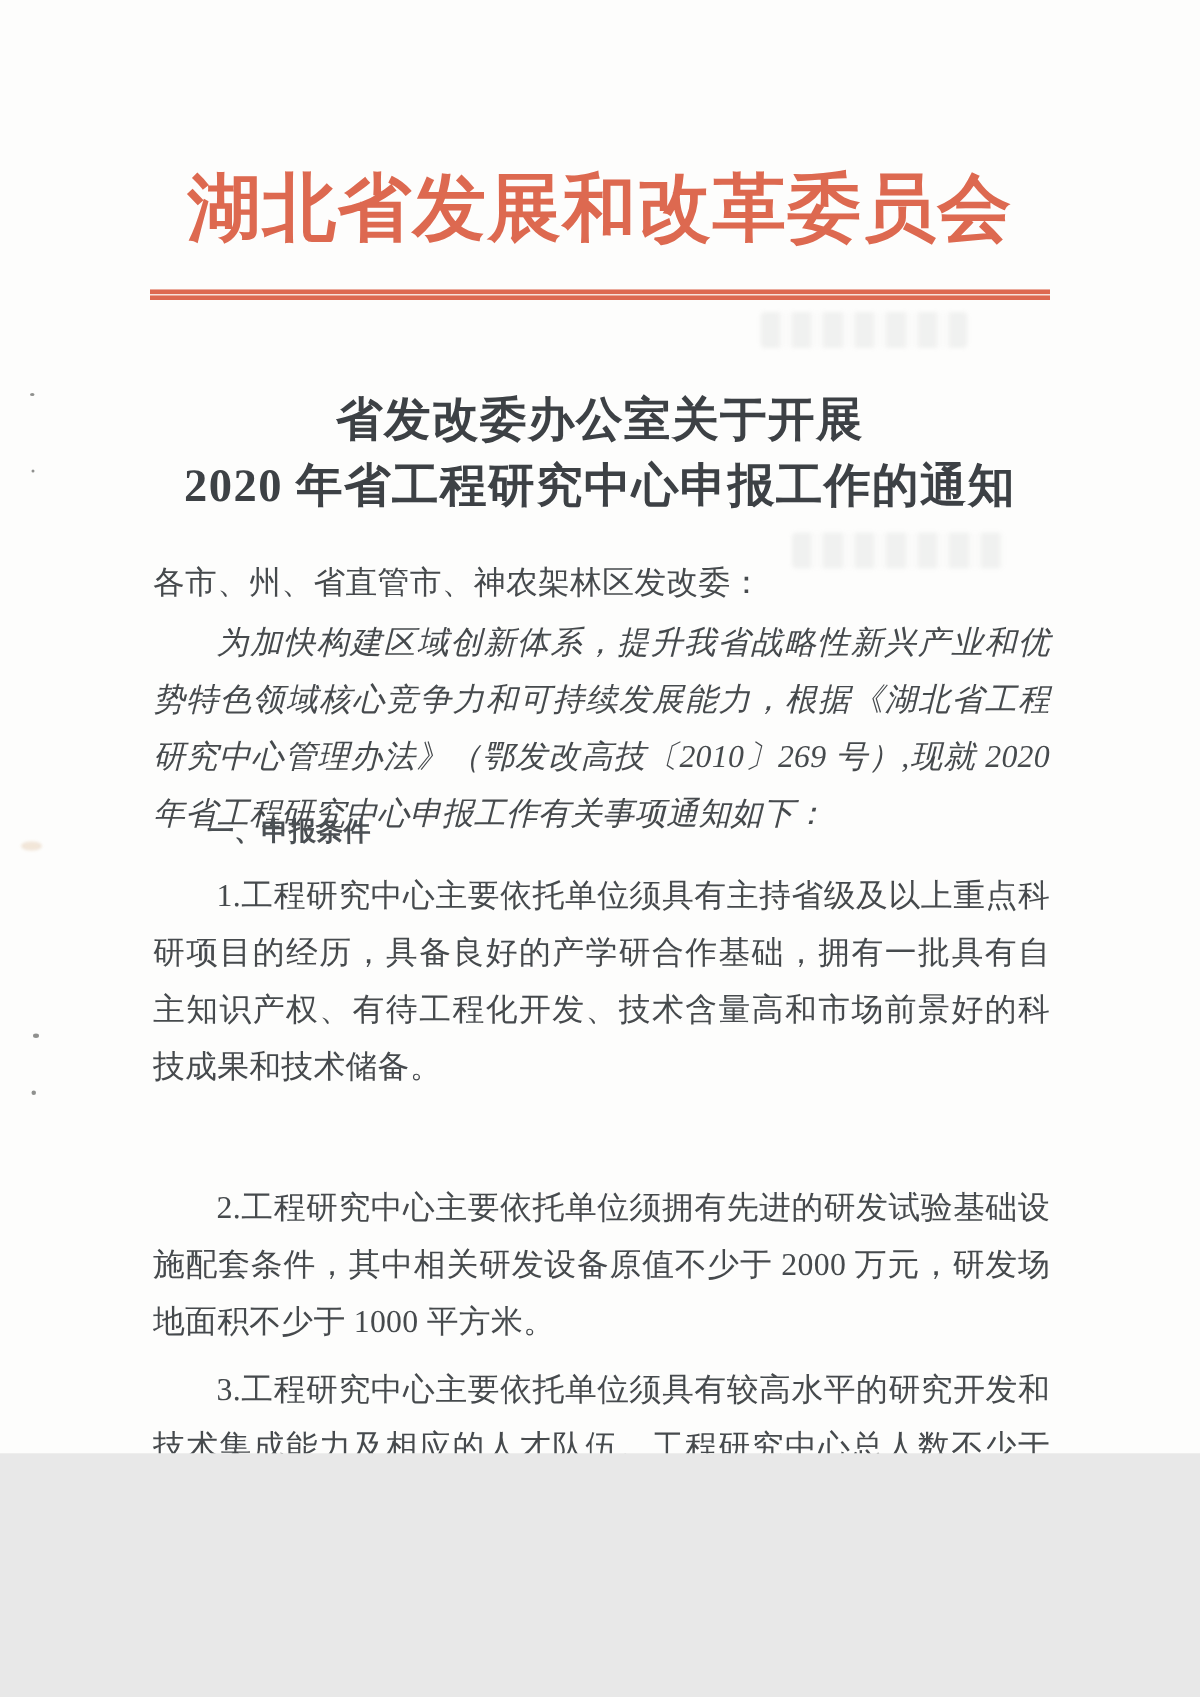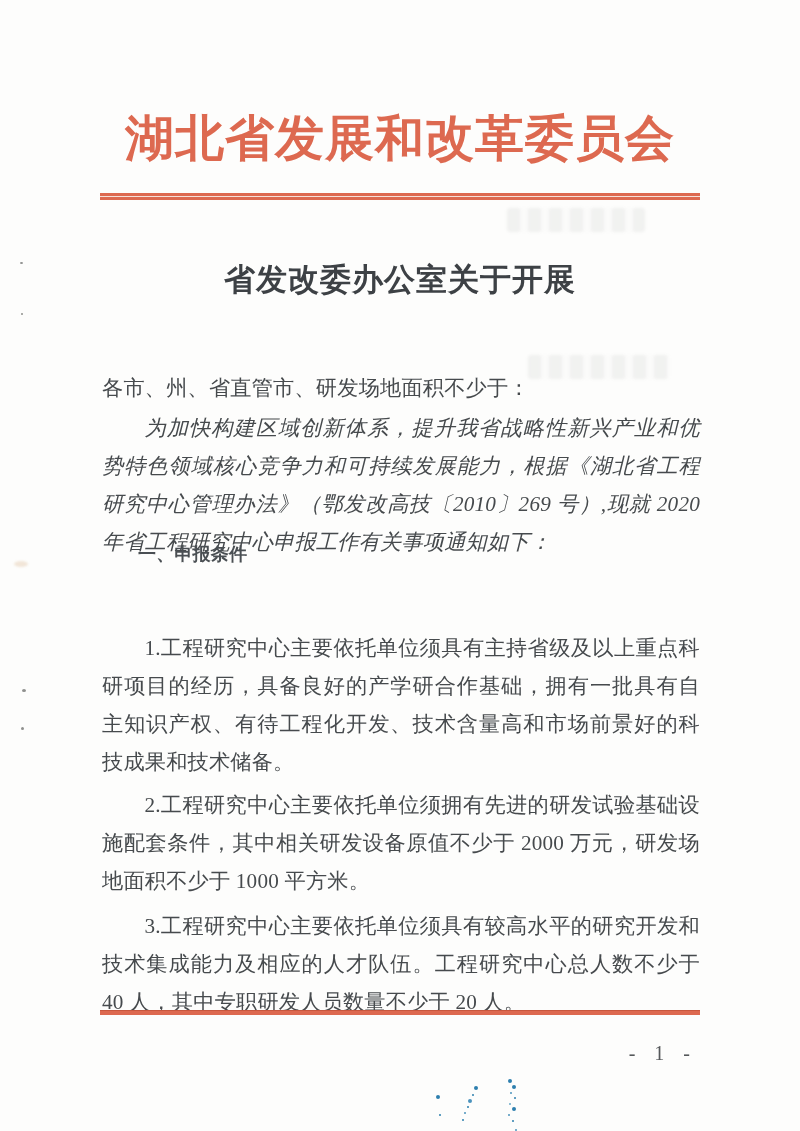--- a/index.html
+++ b/index.html
@@ -3,21 +3,21 @@
 <meta charset="utf-8">
 <style>
   html, body {
     margin: 0;
     padding: 0;
     background: #e8e8e8;
   }
   .page {
     position: relative;
     width: 800px;
-    height: 1131px;
+    height: 969px;
     margin: 0 auto;
     background: var(--page-bg, #fdfdfc);
     font-family: "Liberation Serif", "DejaVu Serif", serif;
     overflow: hidden;
   }
 
   
   .letterhead {
     position: absolute;
     top: 106px;
@@ -80,21 +80,21 @@
   .indent { text-indent: 2em; }
   .salutation   { top: 370px; }
   .para-intro   { top: 410px; font-style: italic; }
   .sec-heading  {
     top: 536px;
     font-family: "Liberation Sans", "DejaVu Sans", sans-serif;
     font-weight: bold;
     color: var(--heading-text, #4a4f53);
     font-size: 18px;
   }
-  .para-item1 { top: 630px; }
+  .para-item1 { top: 579px; }
   .para-item2 { top: 787px; }
   .para-item3 { top: 908px; }
   .para-item4 { top: 976px; }
 
   
   .page-number {
     position: absolute;
     top: 1042px;
     right: 103px;
     font-size: 20px;
@@ -173,23 +173,24 @@
 <div class="page">
 
   <h1 class="letterhead">湖北省发展和改革委员会</h1>
   <div class="red-rule-top"></div>
 
   <div class="bleed bleed-1"></div>
   <div class="bleed bleed-2"></div>
 
   <div class="doc-title">
     <div>省发改委办公室关于开展</div>
+    <div>2020 年省工程研究中心申报工作的通知</div>
   </div>
 
-  <p class="bodyblock salutation">各市、州、省直管市、研发场地面积不少于：</p>
+  <p class="bodyblock salutation">各市、州、省直管市、神农架林区发改委：</p>
 
   <p class="bodyblock para-intro indent">为加快构建区域创新体系，提升我省战略性新兴产业和优势特色领域核心竞争力和可持续发展能力，根据《湖北省工程研究中心管理办法》（鄂发改高技〔2010〕269 号）,现就 2020 年省工程研究中心申报工作有关事项通知如下：</p>
 
   <p class="bodyblock sec-heading indent">一、申报条件</p>
 
   <p class="bodyblock para-item1 indent">1.工程研究中心主要依托单位须具有主持省级及以上重点科研项目的经历，具备良好的产学研合作基础，拥有一批具有自主知识产权、有待工程化开发、技术含量高和市场前景好的科技成果和技术储备。</p>
 
   <p class="bodyblock para-item2 indent">2.工程研究中心主要依托单位须拥有先进的研发试验基础设施配套条件，其中相关研发设备原值不少于 2000 万元，研发场地面积不少于 1000 平方米。</p>
 
   <p class="bodyblock para-item3 indent">3.工程研究中心主要依托单位须具有较高水平的研究开发和技术集成能力及相应的人才队伍。工程研究中心总人数不少于 40 人，其中专职研发人员数量不少于 20 人。</p>

